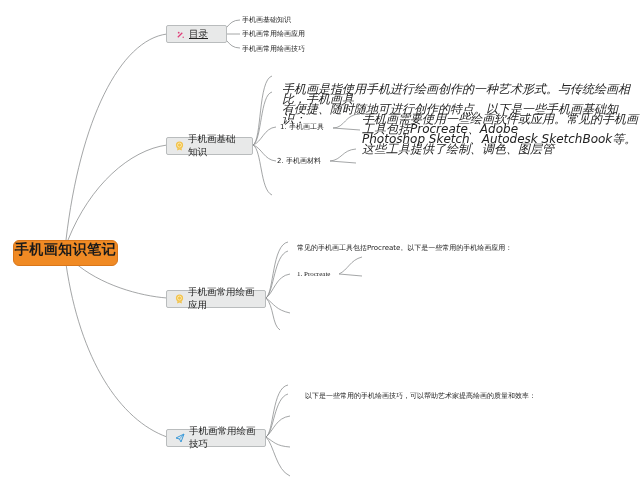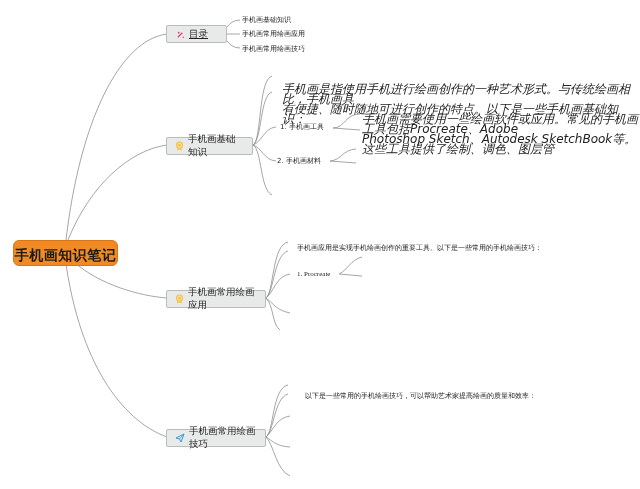--- a/index.html
+++ b/index.html
@@ -1,21 +1,21 @@
 <!DOCTYPE html>
 <html><head>
 <meta charset="utf-8">
 <style>
   html, body { margin:0; padding:0; background:#ffffff; }
   body { width:640px; height:489px; position:relative; overflow:hidden;
          font-family:"DejaVu Sans","Liberation Sans",sans-serif; color:#222; }
   svg.lines { position:absolute; left:0; top:0; width:640px; height:489px; }
   .root { position:absolute; left:13px; top:240px; width:103px; height:24px;
           background:#f08a24; border-radius:6px; border:1px solid #d9761a;
-          display:flex; align-items:flex-end; justify-content:center;
+          display:flex; align-items:flex-start; justify-content:center;
           font-size:14px; font-weight:bold; color:#1a1a1a; letter-spacing:0.5px; }
   .topic { position:absolute; height:18px; background:#e8e9e9; border:1px solid #b9bcbd;
            border-radius:2px; display:flex; align-items:center; gap:4px;
            padding:0 8px 0 8px; font-size:9.5px; color:#222; box-sizing:border-box; }
   .icon { width:10px; height:10px; display:inline-flex; align-items:center; justify-content:center; font-size:9px; }
   .leaf { position:absolute; font-size:7px; color:#222; white-space:nowrap; }
   .para { position:absolute; font-size:12px; color:#222; line-height:10px;font-style:italic; }
   .serif { font-family:Liberation Serif, serif; }
 </style>
 </head>
@@ -101,21 +101,21 @@
 <div class="topic" style="left:166px;top:290px;width:100px;">
   <span class="icon">
     <svg width="9" height="10" viewBox="0 0 10 11">
         <circle cx="5" cy="4.5" r="4" fill="#f2c34c"></circle>
         <circle cx="5" cy="4.5" r="2.2" fill="none" stroke="#fff3c4" stroke-width="0.8"></circle>
         <path d="M2.5,8 L2.5,10.5 L5,9.5 L7.5,10.5 L7.5,8" fill="#f2c34c"></path>
       </svg>
   </span>
   <span>手机画常用绘画应用</span>
 </div>
-<div class="leaf" style="left:297px;top:243px;">手机画应用是实现手机绘画创作的重要工具。以下是一些常用的手机绘画技巧：</div>
+<div class="leaf" style="left:297px;top:243px;">常见的手机画工具包括Procreate。以下是一些常用的手机绘画应用：</div>
 <div class="leaf serif" style="left:297px;top:270px;">1. Procreate</div>
 
 <div class="topic" style="left:166px;top:429px;width:100px;">
   <span class="icon">
     <svg width="10" height="10" viewBox="0 0 10 10">
         <path d="M1,5 L9,1 L6,9 L4.5,6 Z" fill="none" stroke="#3a9ad9" stroke-width="1"></path>
         <path d="M4.5,6 L9,1" stroke="#3a9ad9" stroke-width="0.8"></path>
       </svg>
   </span>
   <span>手机画常用绘画技巧</span>

